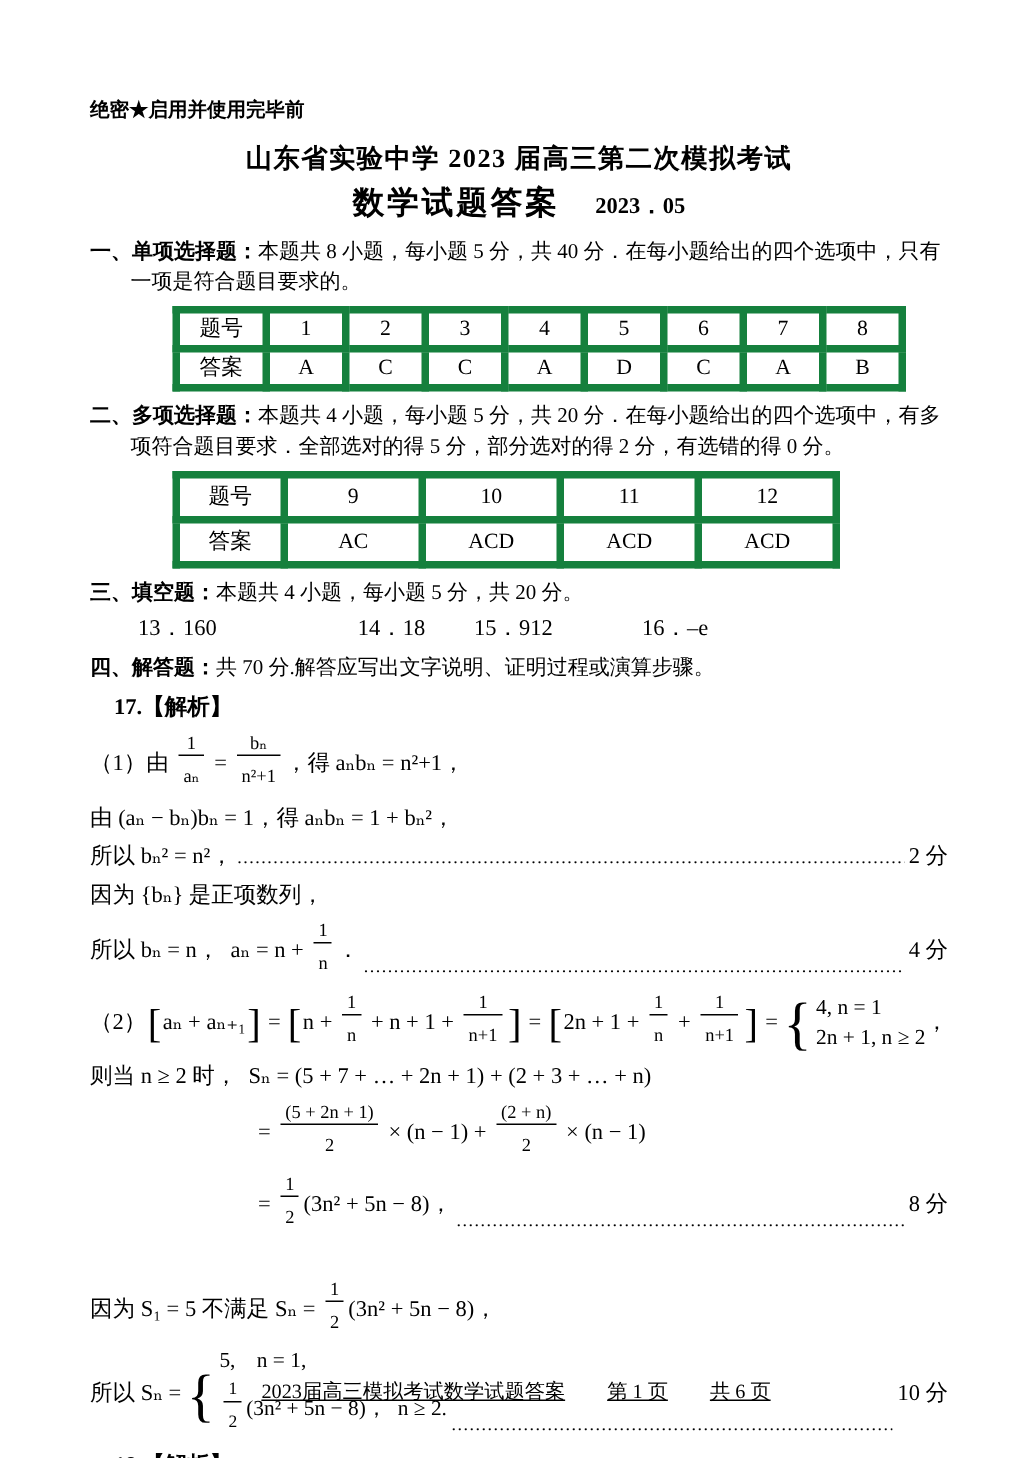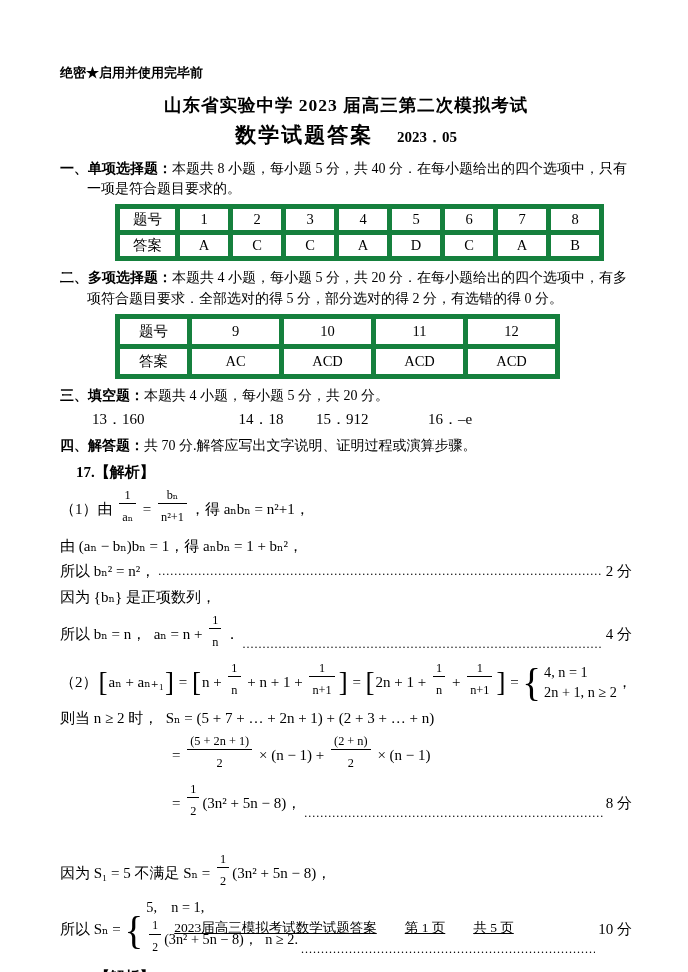--- a/index.html
+++ b/index.html
@@ -242,16 +242,16 @@
     <span class="leader">........................................................................................................................................................................................</span>
     <span class="score">10 分</span>
   </div>
 
   <div class="q-title">18.【解析】</div>
 
 
   <div class="footer">
     <span>2023届高三模拟考试数学试题答案</span>
     <span>第 1 页</span>
-    <span>共 5 页</span>
+    <span>共 6 页</span>
   </div>
 
 </div>
 
 </body></html>

